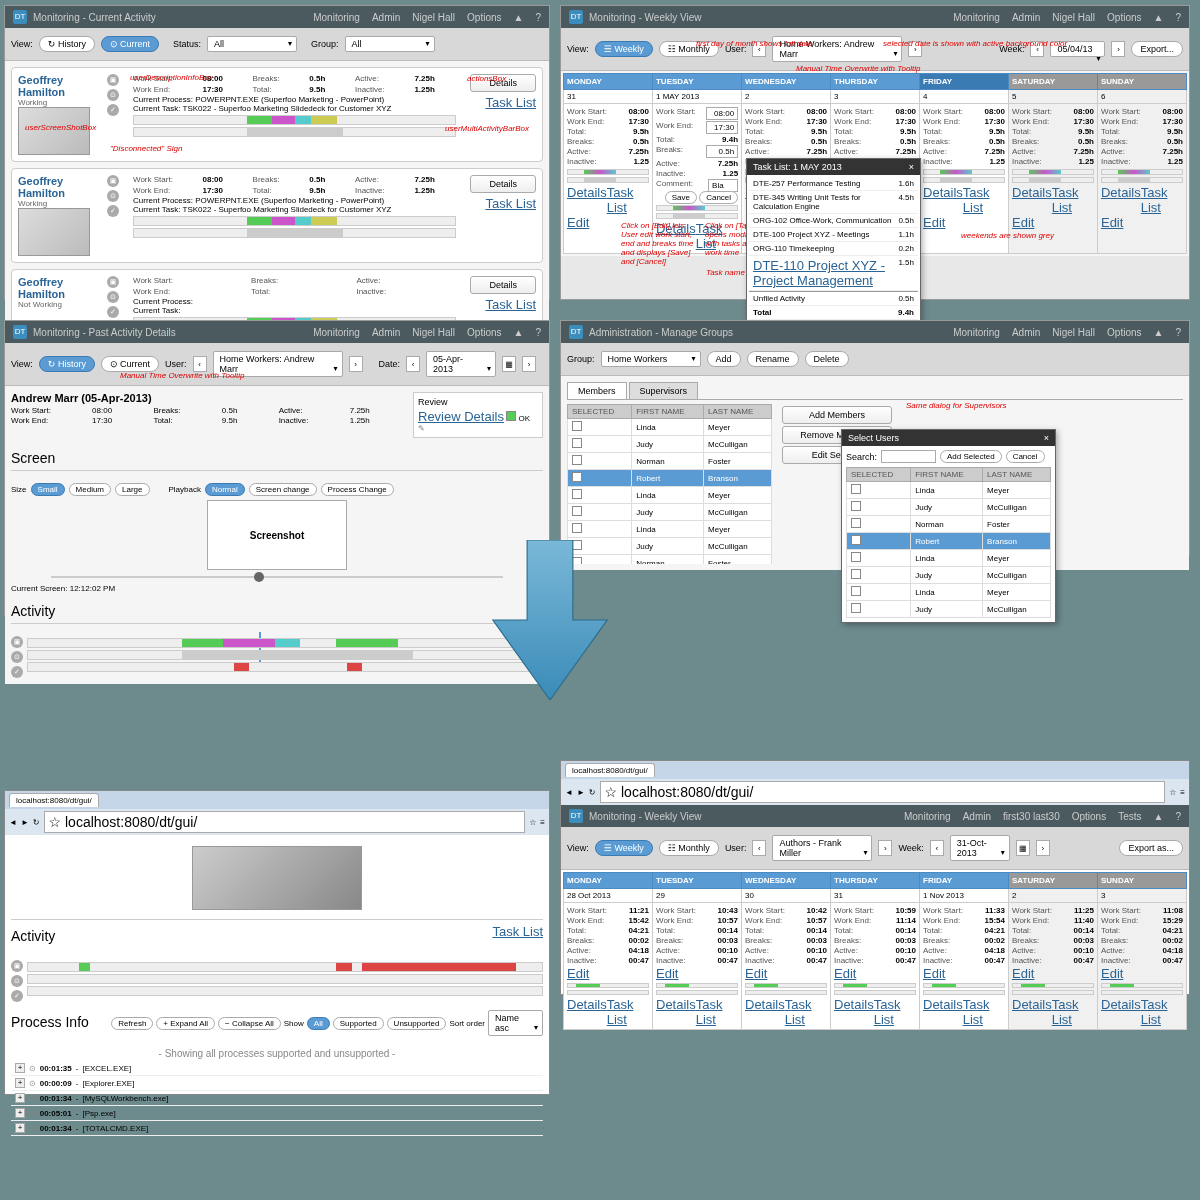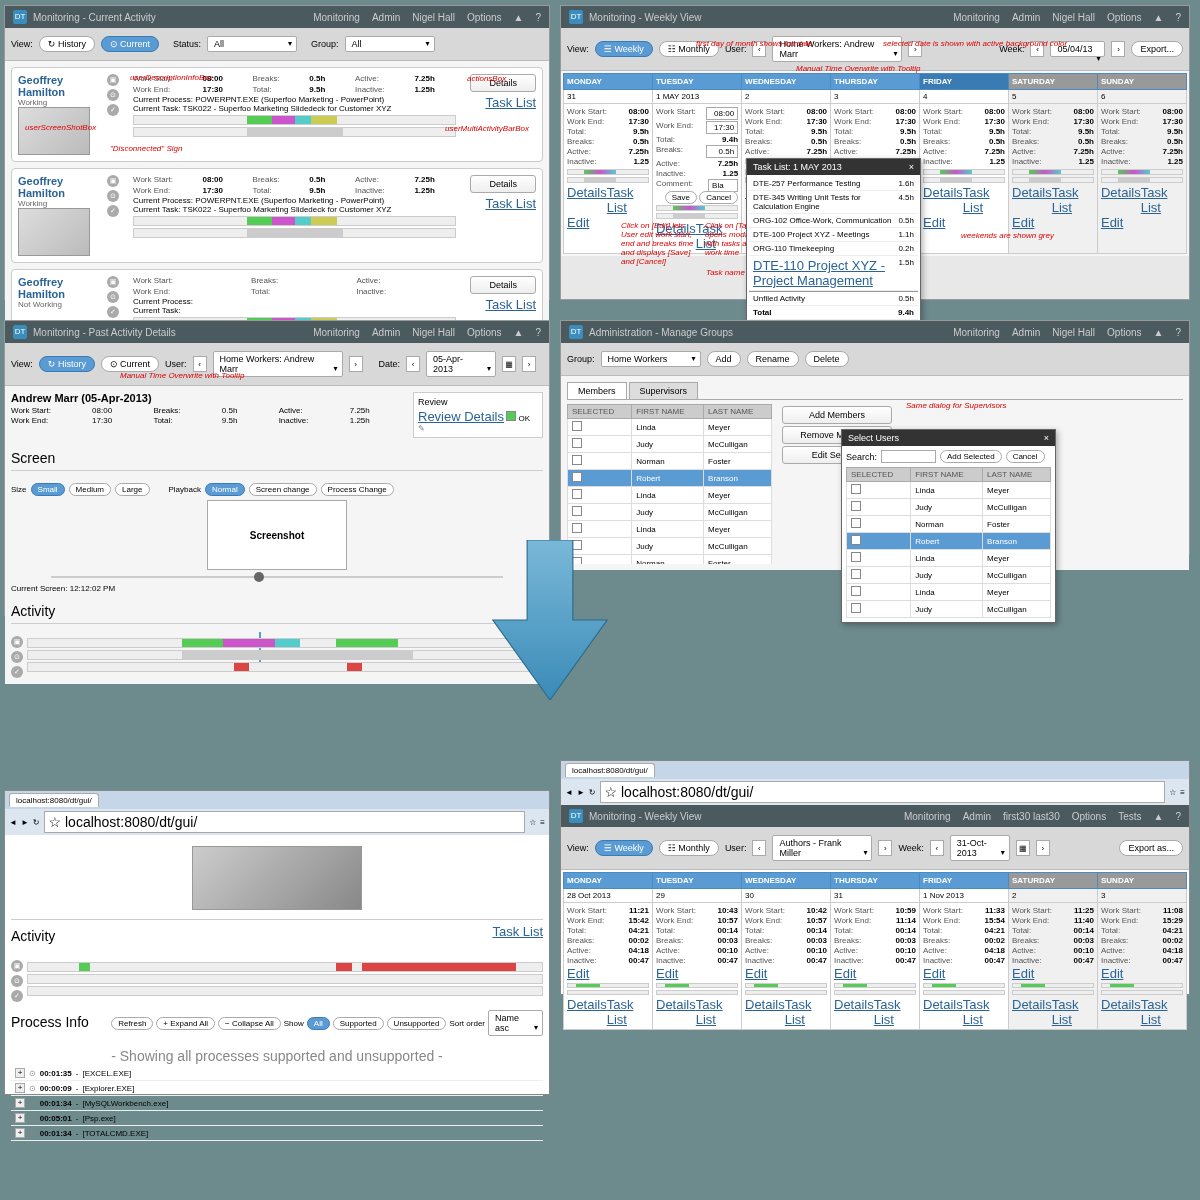--- a/index.html
+++ b/index.html
@@ -903,21 +903,21 @@
         <span class="btn-pill small">+ <span>Expand All</span></span>
         <span class="btn-pill small">− <span>Collapse All</span></span>
         <span>Show</span>
         <span class="btn-pill small active">All</span>
         <span class="btn-pill small">Supported</span>
         <span class="btn-pill small">Unsupported</span>
         <span>Sort order</span>
         <span class="select" style="width:55px">Name asc</span>
       </div>
     </div>
-    <div style="text-align:center;color:#888;font-size:14px;margin:2px 0">- Showing all processes supported and unsupported -</div>
+    <div style="text-align:center;color:#888;font-size:10px;margin:2px 0">- Showing all processes supported and unsupported -</div>
     <div id="p5-procs">
         <div class="proc-row"><span class="plus">+</span><span style="color:#888">⊙</span><b>00:01:35</b> - <span>[EXCEL.EXE]</span></div>
         <div class="proc-row"><span class="plus">+</span><span style="color:#888">⊙</span><b>00:00:09</b> - <span>[Explorer.EXE]</span></div>
         <div class="proc-row"><span class="plus">+</span><span style="color:#888">⊙</span><b>00:01:34</b> - <span>[MySQLWorkbench.exe]</span></div>
         <div class="proc-row"><span class="plus">+</span><span style="color:#888">⊙</span><b>00:05:01</b> - <span>[Psp.exe]</span></div>
         <div class="proc-row"><span class="plus">+</span><span style="color:#888">⊙</span><b>00:01:34</b> - <span>[TOTALCMD.EXE]</span></div>
       </div>
   </div>
 </div>
 

